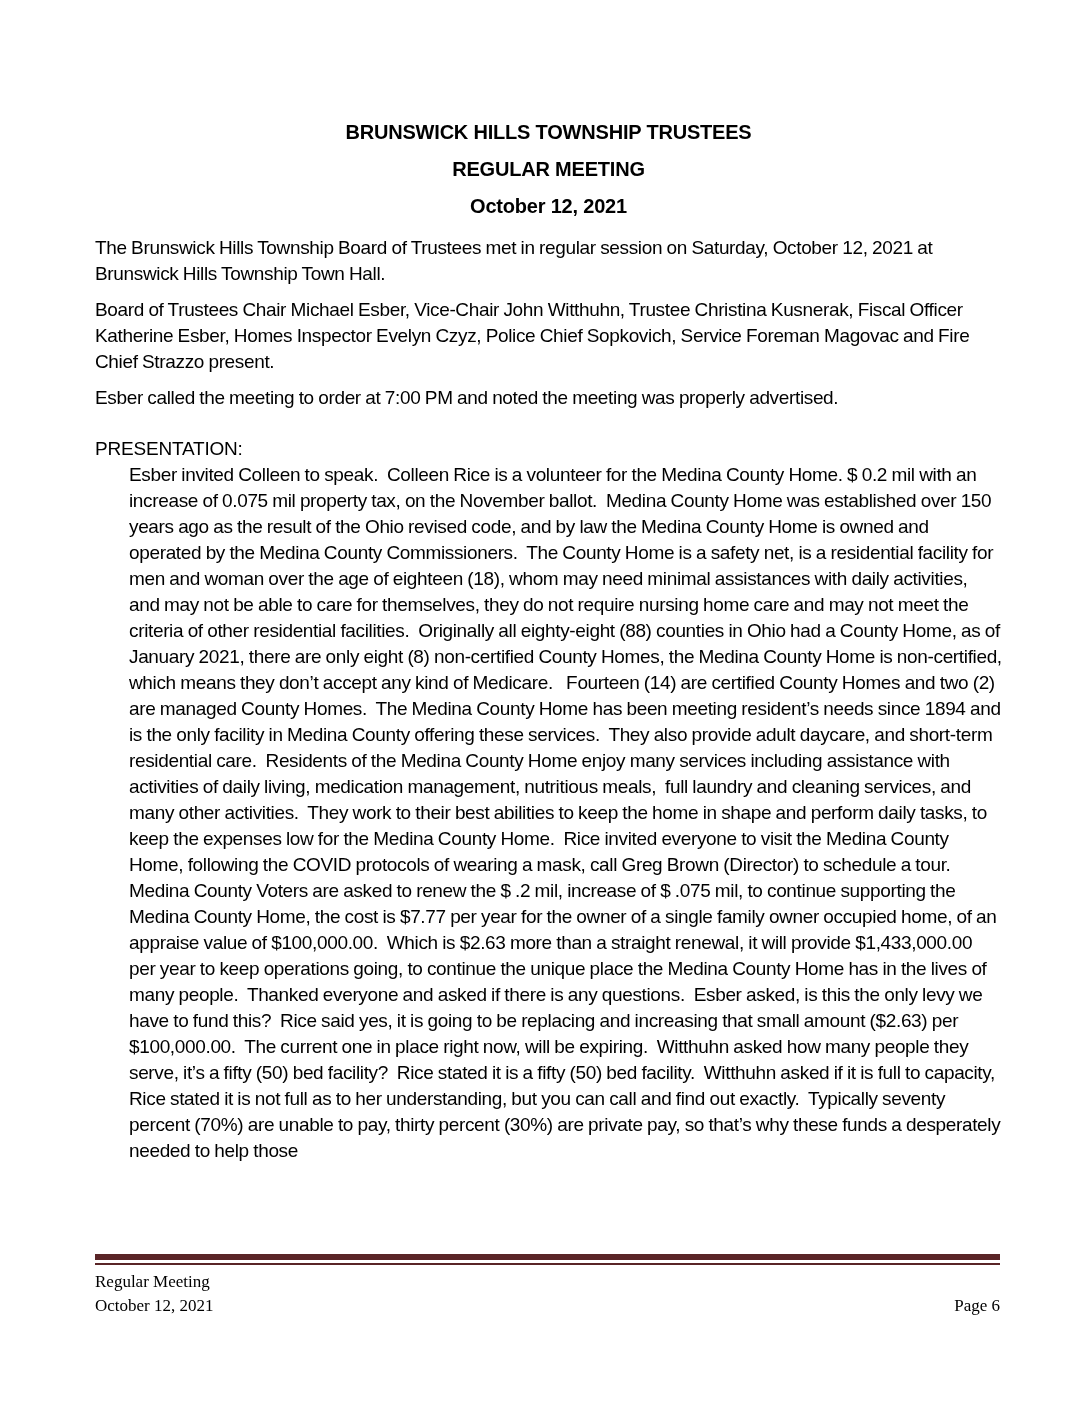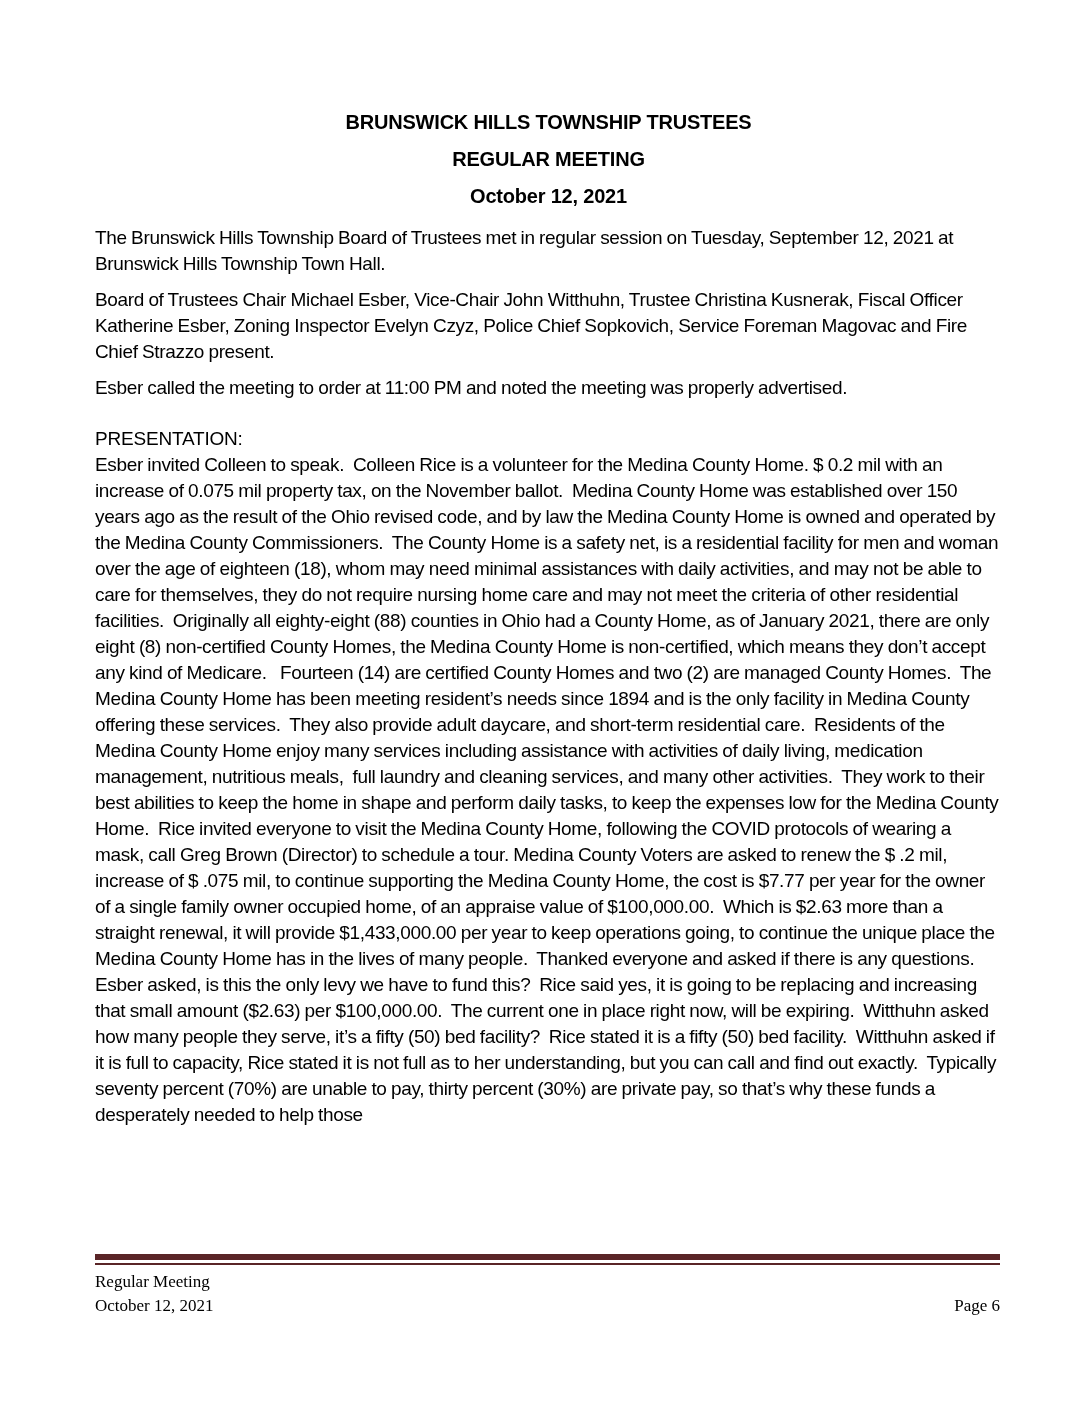--- a/index.html
+++ b/index.html
@@ -7,21 +7,21 @@
     position: relative;
     width: 1088px;
     height: 1408px;
     background: #ffffff;
     color: #000000;
     font-family: "Liberation Sans", sans-serif;
     overflow: hidden;
   }
   .content {
     position: absolute;
-    top: 110px;
+    top: 120px;
     left: 95px;
     width: 907px;
   }
   .title-line {
     text-align: center;
     font-weight: bold;
     font-size: 20px;
     line-height: 24px;
     margin: 0 0 13px 0;
     letter-spacing: -0.2px;
@@ -35,21 +35,21 @@
     word-spacing: -0.5px;
   }
   .intro-par { margin-top: 17px; }
   .section-heading {
     font-size: 19px;
     line-height: 26px;
     font-weight: normal;
     margin: 25px 0 0 0;
     letter-spacing: -0.2px;
   }
-  .presentation-par { margin-bottom: 0; }
+  .presentation-par { margin-bottom: 0; margin-left: 34px; }
   .footer {
     position: absolute;
     top: 1254px;
     left: 95px;
     right: 88px;
   }
   .rule-thick { height: 6px; background: #5a2527; }
   .rule-thin  { height: 2px; background: #5a2527; margin-top: 3px; }
   .footer-row {
     display: flex;
@@ -69,25 +69,25 @@
 <div class="page">
 
   <div class="content">
 
     <div class="title-line">BRUNSWICK HILLS TOWNSHIP TRUSTEES</div>
 
     <div class="title-line">REGULAR MEETING</div>
 
     <div class="title-line">October 12, 2021</div>
 
-    <p class="body-par intro-par">The Brunswick Hills Township Board of Trustees met in regular session on Tuesday, September 12, 2021 at Brunswick Hills Township Town Hall.</p>
+    <p class="body-par intro-par">The Brunswick Hills Township Board of Trustees met in regular session on Saturday, October 12, 2021 at Brunswick Hills Township Town Hall.</p>
 
-    <p class="body-par">Board of Trustees Chair Michael Esber, Vice-Chair John Witthuhn, Trustee Christina Kusnerak, Fiscal Officer Katherine Esber, Zoning Inspector Evelyn Czyz, Police Chief Sopkovich, Service Foreman Magovac and Fire Chief Strazzo present.</p>
+    <p class="body-par">Board of Trustees Chair Michael Esber, Vice-Chair John Witthuhn, Trustee Christina Kusnerak, Fiscal Officer Katherine Esber, Homes Inspector Evelyn Czyz, Police Chief Sopkovich, Service Foreman Magovac and Fire Chief Strazzo present.</p>
 
-    <p class="body-par">Esber called the meeting to order at 11:00 PM and noted the meeting was properly advertised.</p>
+    <p class="body-par">Esber called the meeting to order at 7:00 PM and noted the meeting was properly advertised.</p>
 
     <div class="section-heading">PRESENTATION:</div>
 
     <p class="body-par presentation-par">Esber invited Colleen to speak.  Colleen Rice is a volunteer for the Medina County Home. $ 0.2 mil with an increase of 0.075 mil property tax, on the November ballot.  Medina County Home was established over 150 years ago as the result of the Ohio revised code, and by law the Medina County Home is owned and operated by the Medina County Commissioners.  The County Home is a safety net, is a residential facility for men and woman over the age of eighteen (18), whom may need minimal assistances with daily activities, and may not be able to care for themselves, they do not require nursing home care and may not meet the criteria of other residential facilities.  Originally all eighty-eight (88) counties in Ohio had a County Home, as of January 2021, there are only eight (8) non-certified County Homes, the Medina County Home is non-certified, which means they don’t accept any kind of Medicare.   Fourteen (14) are certified County Homes and two (2) are managed County Homes.  The Medina County Home has been meeting resident’s needs since 1894 and is the only facility in Medina County offering these services.  They also provide adult daycare, and short-term residential care.  Residents of the Medina County Home enjoy many services including assistance with activities of daily living, medication management, nutritious meals,  full laundry and cleaning services, and many other activities.  They work to their best abilities to keep the home in shape and perform daily tasks, to keep the expenses low for the Medina County Home.  Rice invited everyone to visit the Medina County Home, following the COVID protocols of wearing a mask, call Greg Brown (Director) to schedule a tour. Medina County Voters are asked to renew the $ .2 mil, increase of $ .075 mil, to continue supporting the Medina County Home, the cost is $7.77 per year for the owner of a single family owner occupied home, of an appraise value of $100,000.00.  Which is $2.63 more than a straight renewal, it will provide $1,433,000.00 per year to keep operations going, to continue the unique place the Medina County Home has in the lives of many people.  Thanked everyone and asked if there is any questions.  Esber asked, is this the only levy we have to fund this?  Rice said yes, it is going to be replacing and increasing that small amount ($2.63) per $100,000.00.  The current one in place right now, will be expiring.  Witthuhn asked how many people they serve, it’s a fifty (50) bed facility?  Rice stated it is a fifty (50) bed facility.  Witthuhn asked if it is full to capacity, Rice stated it is not full as to her understanding, but you can call and find out exactly.  Typically seventy percent (70%) are unable to pay, thirty percent (30%) are private pay, so that’s why these funds a desperately needed to help those</p>
 
   </div>
 
   <div class="footer">
     <div class="rule-thick"></div>
     <div class="rule-thin"></div>

